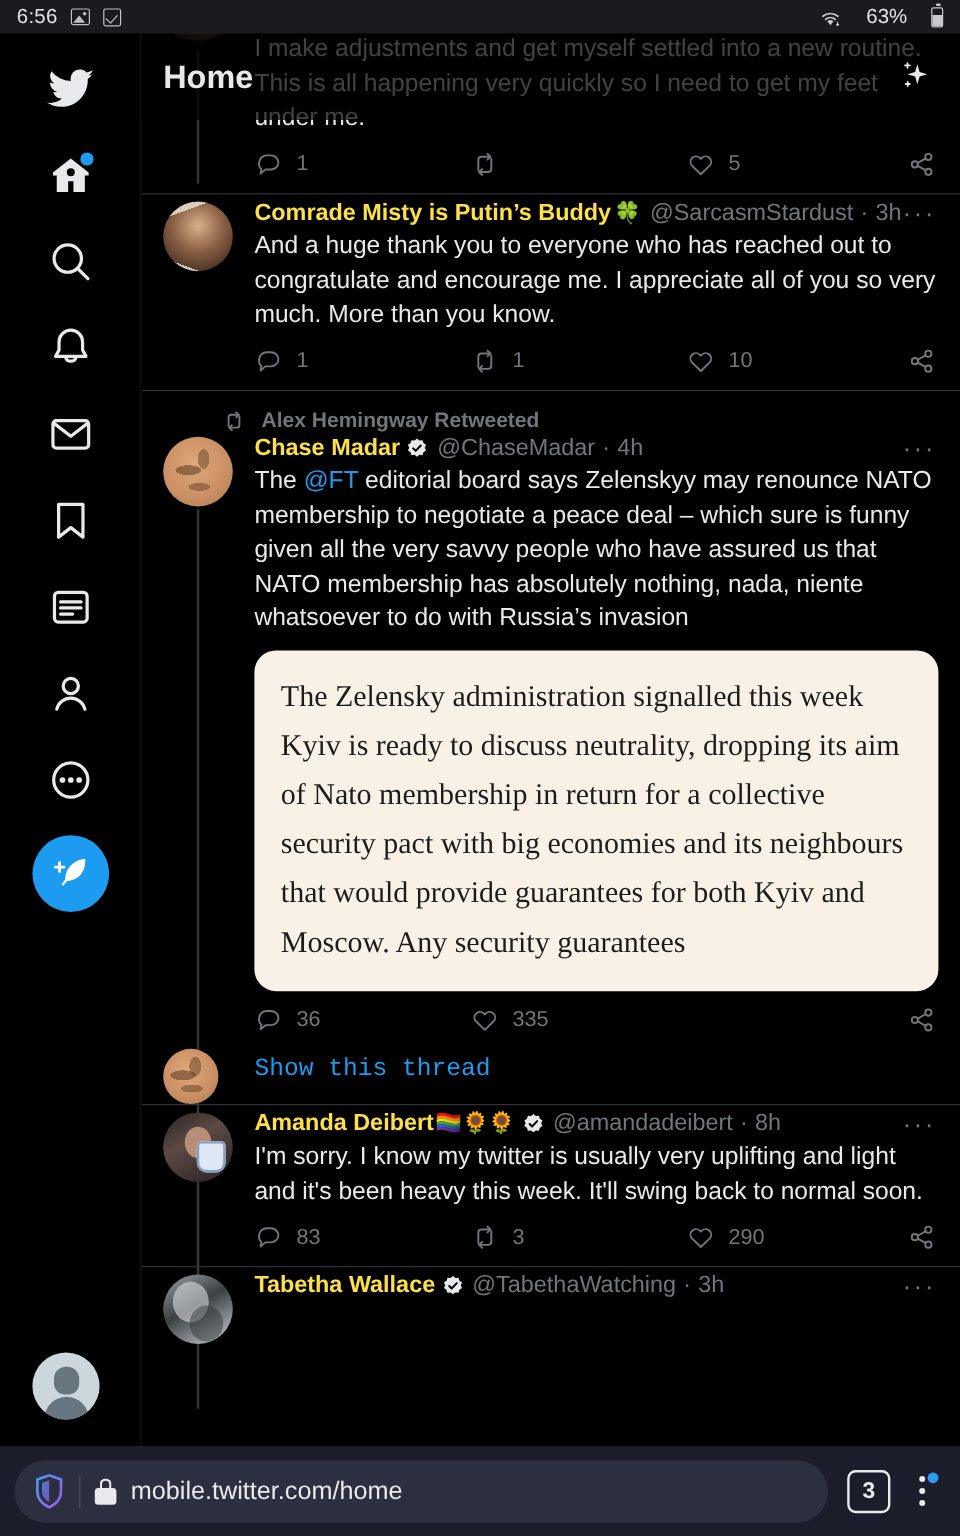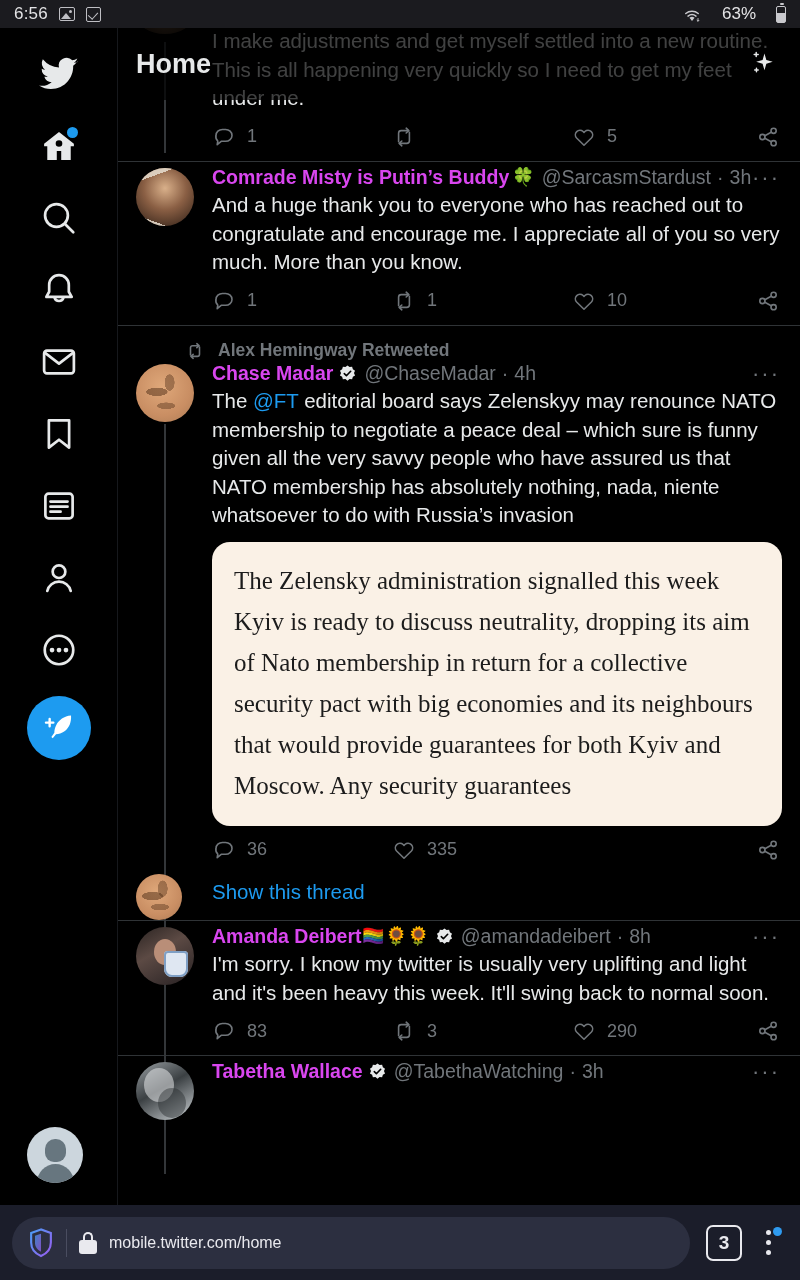--- a/index.html
+++ b/index.html
@@ -81,21 +81,21 @@
   .tweet-sep { border-bottom: 1px solid #2f3336; }
   .row { display: flex; }
   .avatar-col { width: 66px; flex: 0 0 66px; position: relative; }
   .avatar { width: 58px; height: 58px; border-radius: 50%; overflow: hidden; position: relative; }
   .thread-line {
     position: absolute; left: 28px; top: 60px; bottom: -6px; width: 2px; background: #333639;
   }
   .content-col { flex: 1; min-width: 0; padding-left: 10px; }
 
   .name-line { display: flex; align-items: center; flex-wrap: nowrap; gap: 0; line-height: 1; }
-  .disp-name { color: #d946ef; font-size: 19.5px; font-weight: bold; white-space: nowrap; }
+  .disp-name { color: #fde047; font-size: 19.5px; font-weight: bold; white-space: nowrap; }
   .emoji { font-size: 18px; line-height: 1; margin-left: 3px; }
   .verified { width: 19px; height: 19px; margin-left: 5px; flex: 0 0 19px; }
   .handle { color: #71767b; font-size: 19.5px; margin-left: 7px; white-space: nowrap; }
   .dot-sep { color: #71767b; font-size: 19.5px; margin: 0 6px; }
   .time { color: #71767b; font-size: 19.5px; }
   .more-dots { margin-left: auto; color: #71767b; font-size: 22px; letter-spacing: 2px; line-height: .6; padding-right: 2px; }
 
   .tweet-text { color: #e7e9ea; font-size: 20.5px; line-height: 28.5px; margin-top: 4px; word-wrap: break-word; }
   .tweet-text .mention { color: #1d9bf0; }
 
@@ -108,37 +108,37 @@
   .action.share { width: auto; margin-left: auto; padding-right: 2px; }
   .action svg { display: block; }
 
   .quote-card {
     margin-top: 12px; background: #faf1e6; border-radius: 18px;
     padding: 18px 22px 20px 22px;
     font-family: "Liberation Serif", serif;
     color: #1c1c1c; font-size: 25px; line-height: 41px;
   }
 
-  .show-thread { color: #1d9bf0; font-size: 20.5px; padding: 6px 0 16px 0; }
+  .show-thread { color: #1d9bf0; font-size: 20.5px; padding: 6px 0 16px 0; font-family: Liberation Mono, monospace; }
 
   
   .browserbar {
     position: absolute; left: 0; bottom: 0; width: 800px; height: 75px;
     background: #1b1d2a; display: flex; align-items: center; padding: 0 12px;
   }
   .urlbar {
     flex: 1; height: 52px; background: #2c2f40; border-radius: 26px;
     display: flex; align-items: center; padding: 0 16px; gap: 12px;
   }
   .shield { width: 26px; height: 30px; flex: 0 0 26px; }
   .divider-v { width: 1px; height: 28px; background: #4a4d60; }
   .lock { width: 18px; height: 22px; position: relative; flex: 0 0 18px; }
   .lock .body { position: absolute; bottom: 0; left: 0; width: 18px; height: 14px; background: #e9e9ee; border-radius: 3px; }
   .lock .shackle { position: absolute; top: 0; left: 4px; width: 10px; height: 10px; border: 2.4px solid #e9e9ee; border-bottom: none; border-radius: 6px 6px 0 0; }
-  .url-text { color: #e9e9ee; font-size: 16px; white-space: nowrap; overflow: hidden; }
+  .url-text { color: #e9e9ee; font-size: 21px; white-space: nowrap; overflow: hidden; }
   .tabcount {
     width: 36px; height: 36px; margin-left: 16px; border: 2.4px solid #e9e9ee; border-radius: 7px;
     display: flex; align-items: center; justify-content: center;
     color: #e9e9ee; font-size: 19px; font-weight: bold;
   }
   .menu-dots { width: 40px; height: 40px; margin-left: 6px; position: relative; display:flex;flex-direction:column;align-items:center;justify-content:center;gap:5px; }
   .menu-dots i { width: 5px; height: 5px; border-radius: 50%; background: #e9e9ee; display:block; }
   .menu-dots .nd { position: absolute; right: 6px; top: 4px; width: 9px; height: 9px; border-radius: 50%; background: #2f9bf0; }
 
   

